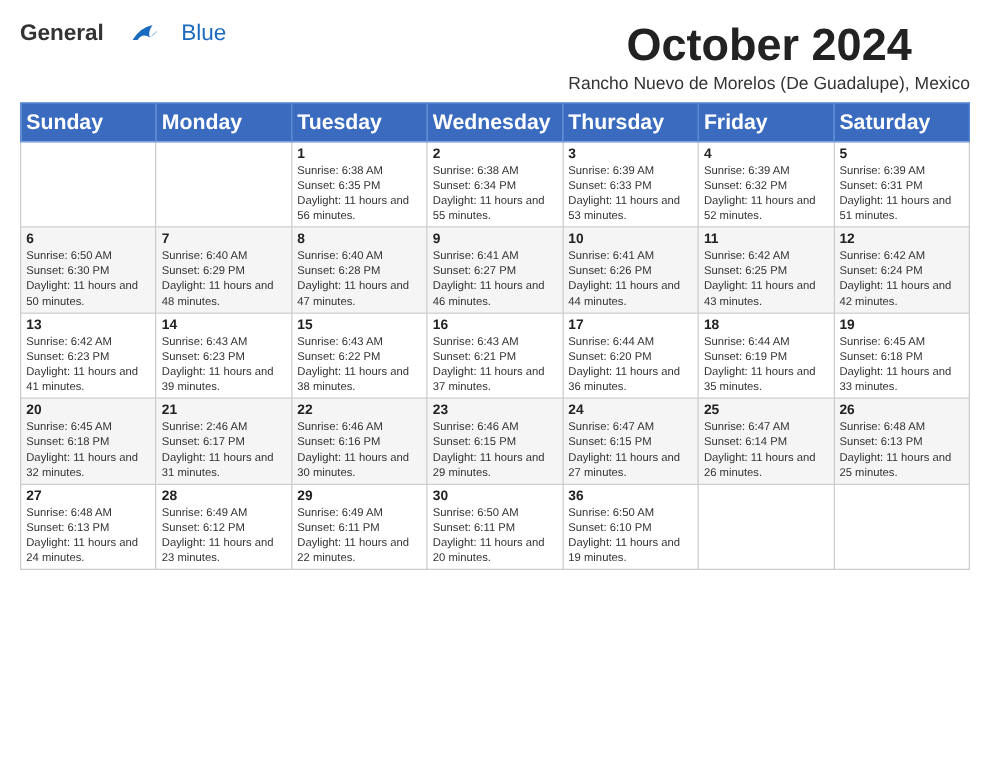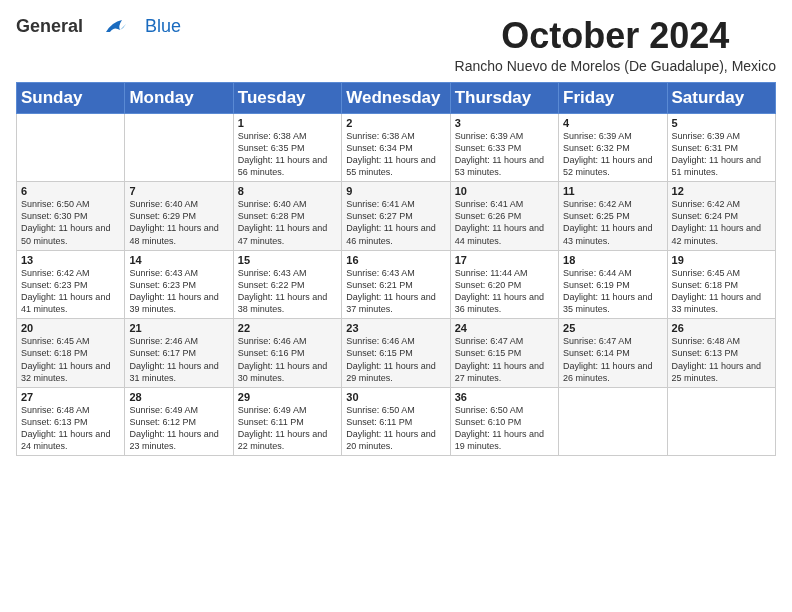--- a/index.html
+++ b/index.html
@@ -230,21 +230,21 @@
 Daylight: 11 hours and 38 minutes.</div>
         </td>
         <td>
           <span class="day-num">16</span>
           <div class="day-info">Sunrise: 6:43 AM
 Sunset: 6:21 PM
 Daylight: 11 hours and 37 minutes.</div>
         </td>
         <td>
           <span class="day-num">17</span>
-          <div class="day-info">Sunrise: 11:44 AM
+          <div class="day-info">Sunrise: 6:44 AM
 Sunset: 6:20 PM
 Daylight: 11 hours and 36 minutes.</div>
         </td>
         <td>
           <span class="day-num">18</span>
           <div class="day-info">Sunrise: 6:44 AM
 Sunset: 6:19 PM
 Daylight: 11 hours and 35 minutes.</div>
         </td>
         <td>

